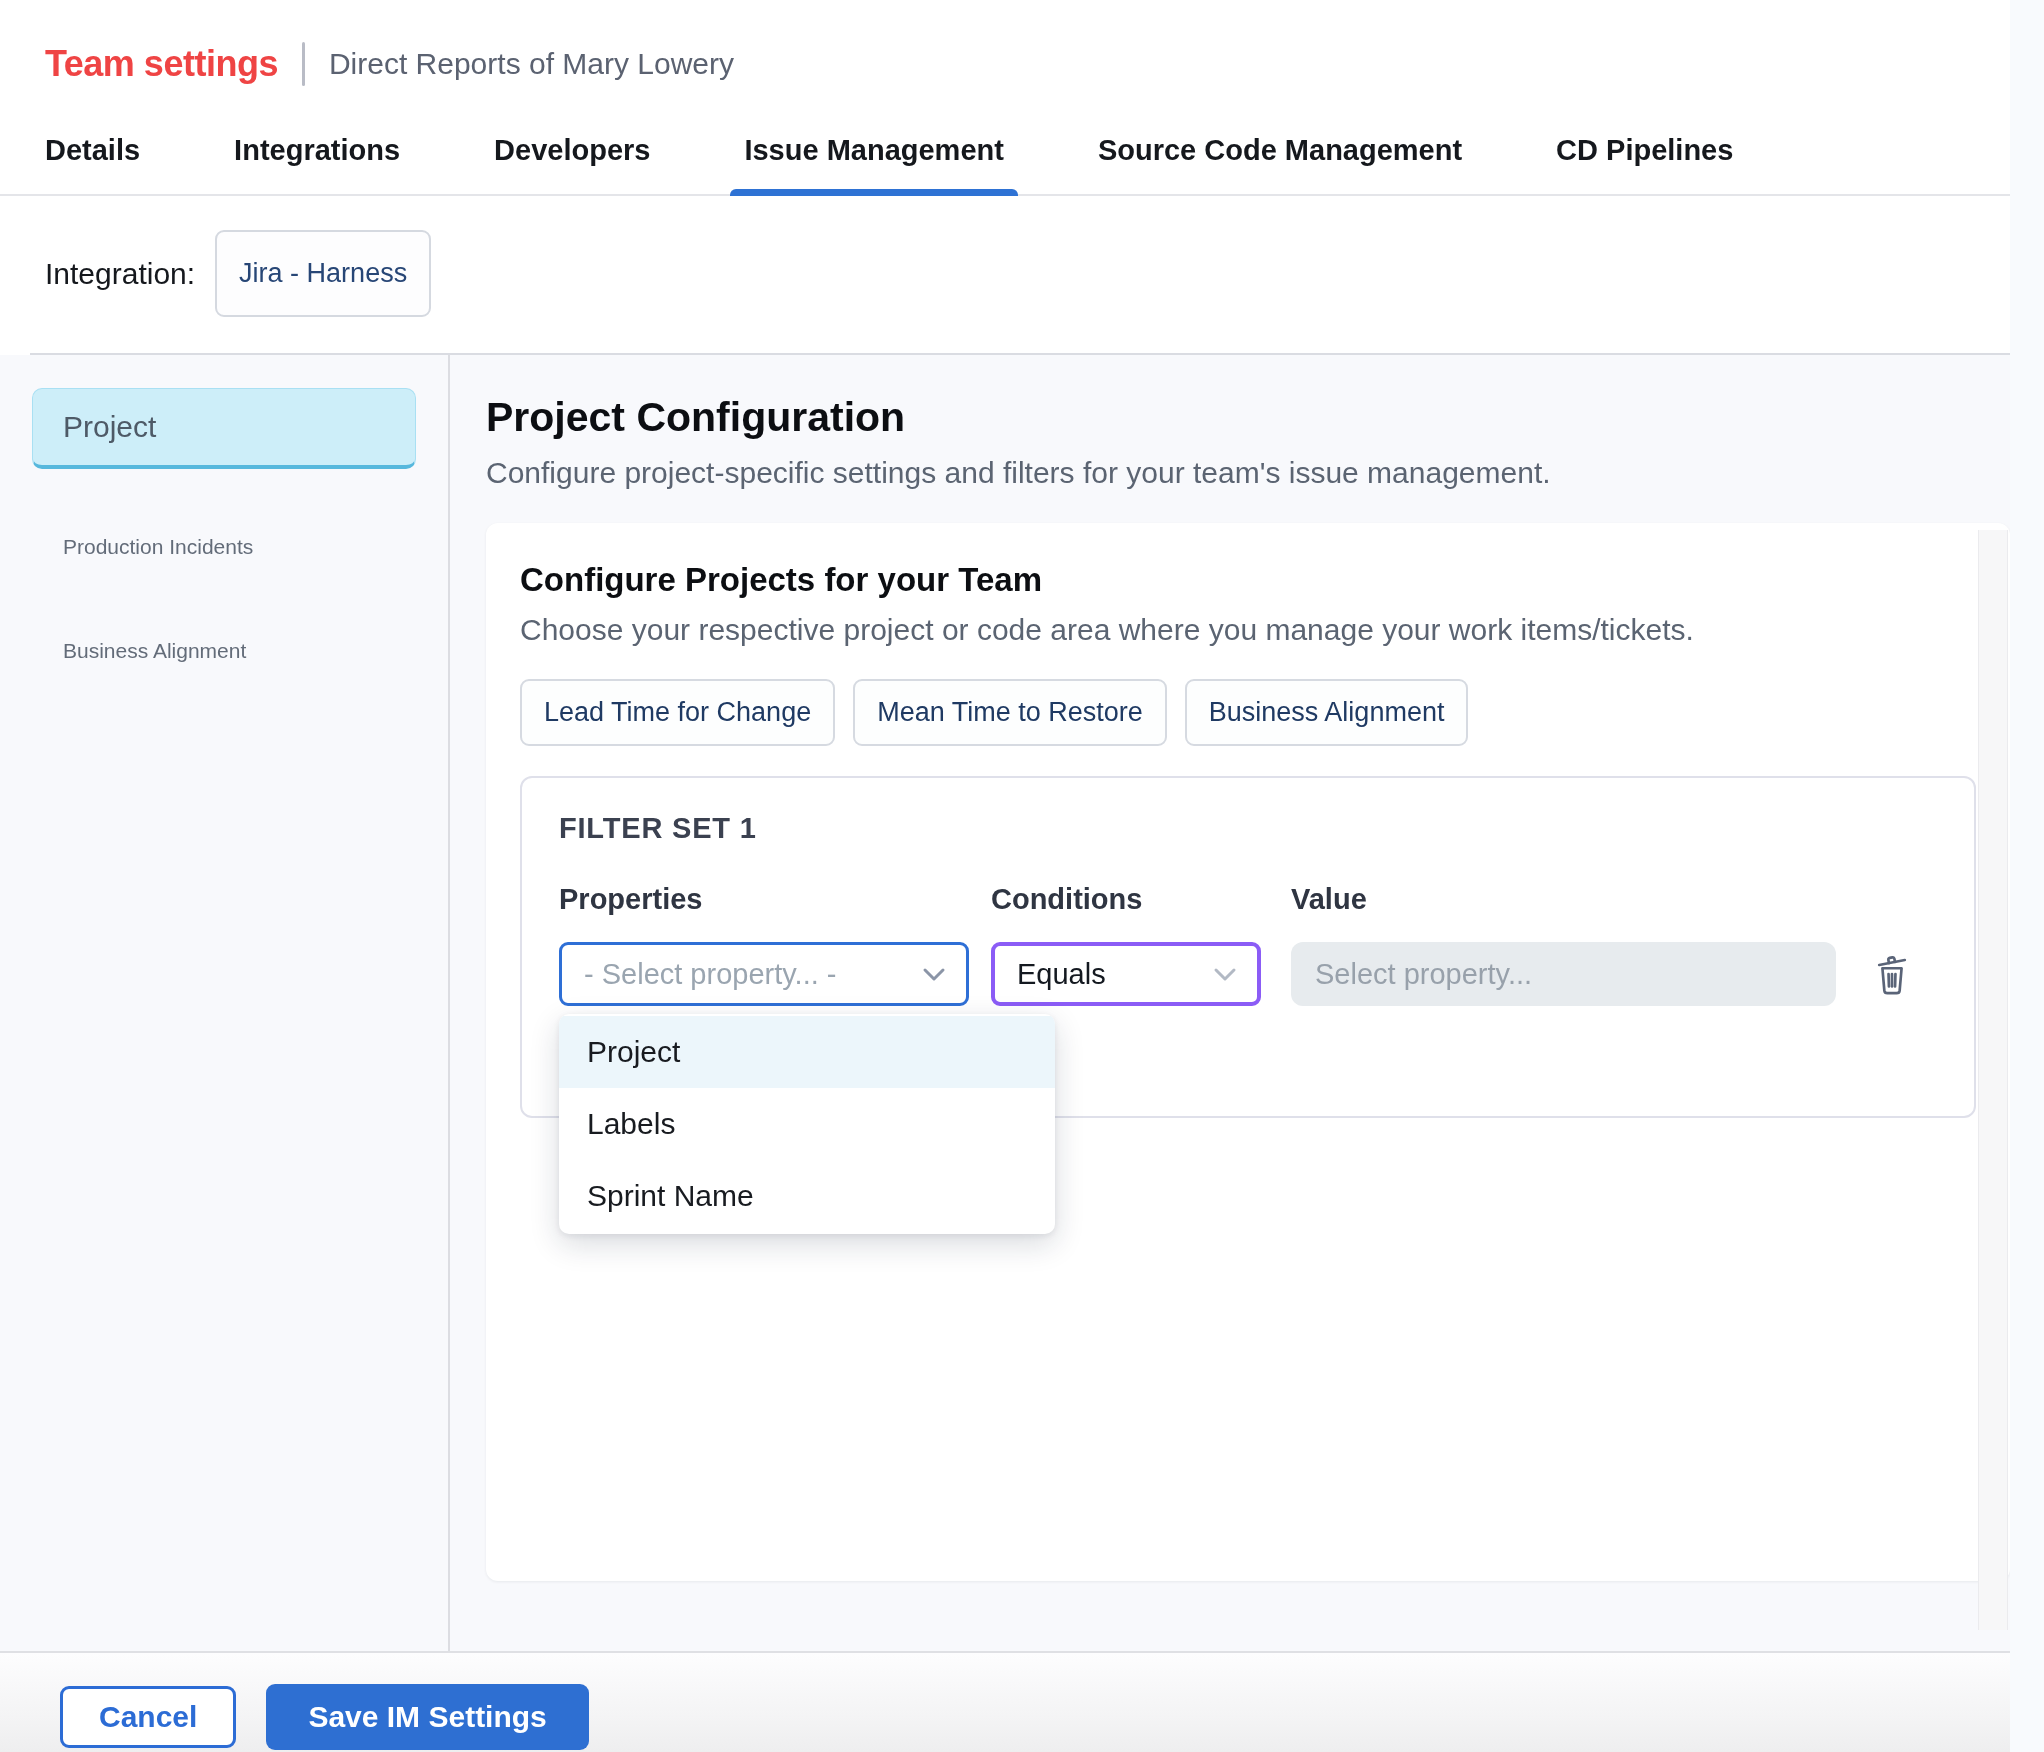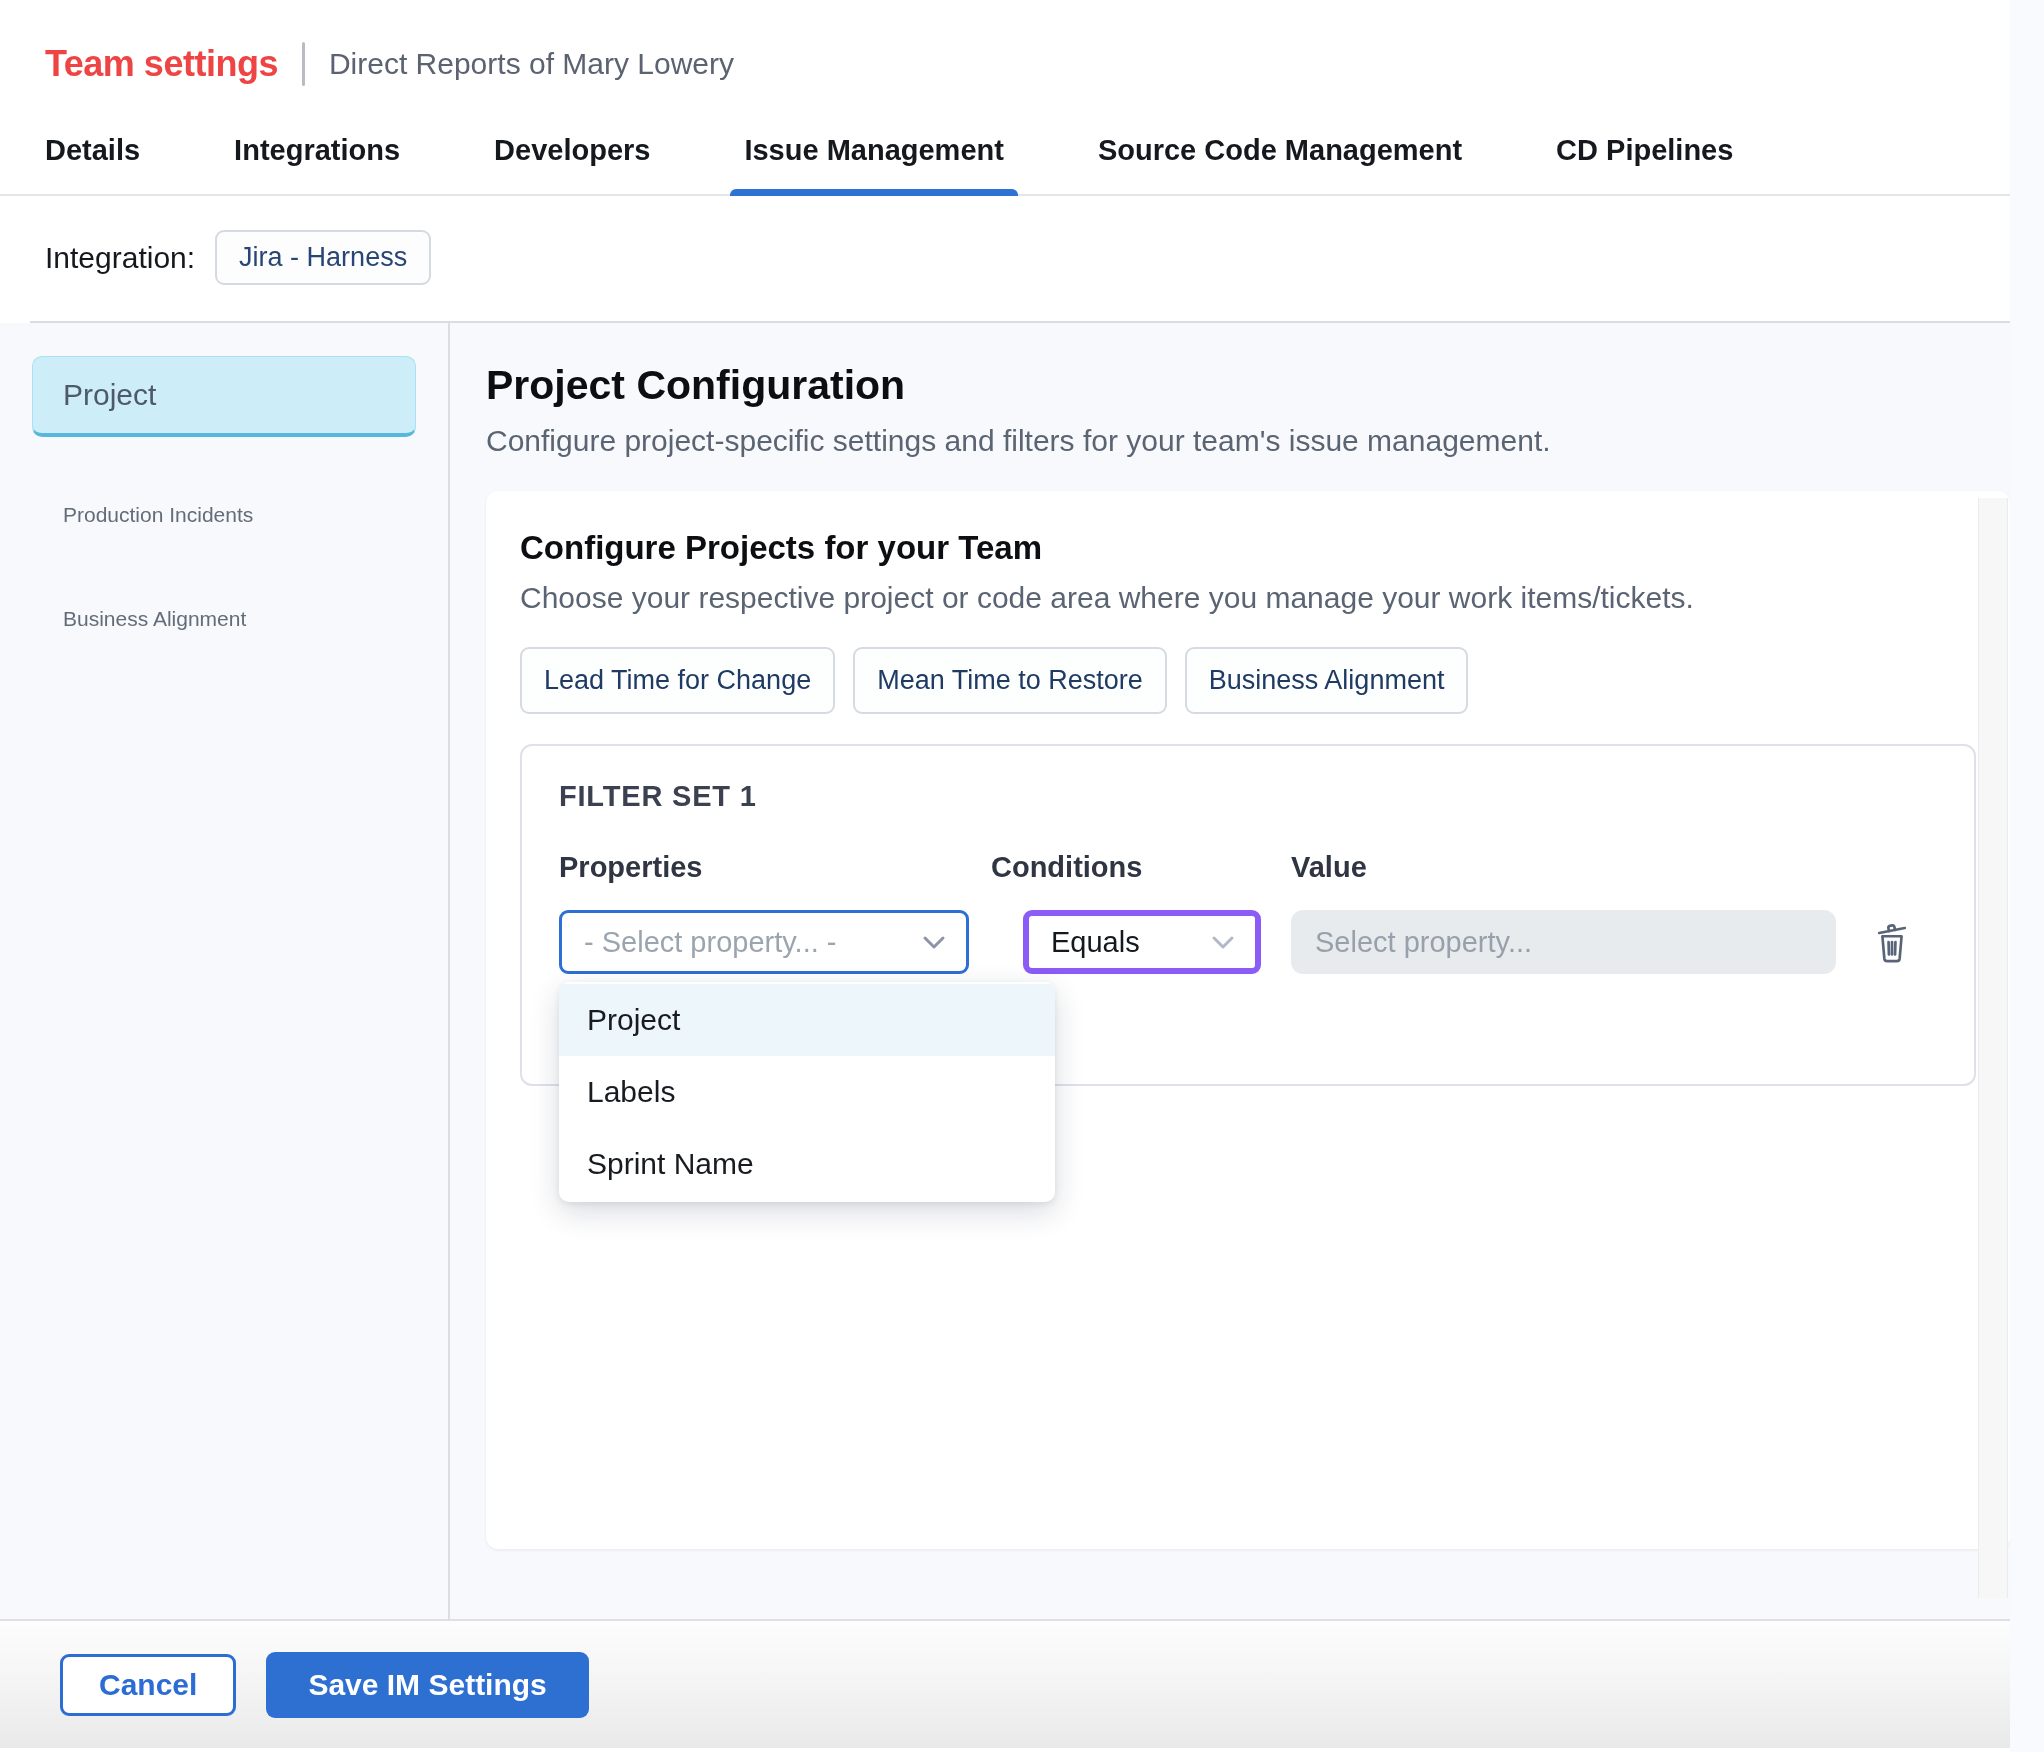--- a/index.html
+++ b/index.html
@@ -12,21 +12,21 @@
   .titlebar { padding:42px 45px 0 45px; display:flex; align-items:center; gap:24px; }
   .page-title { font-size:36px; font-weight:800; color:#ef4444; letter-spacing:-0.5px; }
   .title-sep { width:3px; height:44px; background:#b9bcc6; border-radius:2px; }
   .page-subtitle { font-size:30px; color:#5b6271; }
   .tabs { display:flex; gap:94px; padding:0 45px; margin-top:46px; border-bottom:2px solid #e4e5e9; }
   .tab { font-size:29px; font-weight:700; color:#15181d; padding-bottom:26px; position:relative; cursor:pointer; line-height:36px;}
   .tab.active::after { content:""; position:absolute; left:-14px; right:-14px; bottom:-2px; height:7px; background:#2e72d4; border-radius:6px 6px 0 0; }
   
   .integration-bar { padding:34px 45px 36px 45px; display:flex; align-items:center; gap:20px; background:#ffffff; }
   .integration-label { font-size:30px; color:#15181d; }
-  .integration-chip { font-size:27px; color:#274676; border:2px solid #d5d9e0; border-radius:9px; padding:10px 22px; background:#fdfdfe; }
+  .integration-chip { font-size:27px; color:#274676; border:2px solid #d5d9e0; border-radius:9px; padding:26px 22px; background:#fdfdfe; }
   .integration-divider { height:2px; background:#dadce2; margin:0 30px; }
   
   .content { display:flex; background:#f8f9fc; height:1296px; position:relative; }
   .sidebar { width:450px; border-right:2px solid #dcdde2; padding-top:33px; flex-shrink:0; }
   .side-item-selected { margin:0 32px 26px 32px; background:#cdeef9; border:1px solid #a9e0f3; border-bottom:4px solid #57b8dd; border-radius:10px; padding:21px 30px; font-size:30px; color:#4e5a67; cursor:pointer; }
   .side-item { padding:40px 63px; font-size:21px; color:#636c79; cursor:pointer; }
   .main { flex:1; padding:38px 34px 0 36px; position:relative; }
   .main-title { font-size:41px; font-weight:800; color:#0c0e12; line-height:48px; }
   .main-subtitle { font-size:30px; color:#5b6472; margin-top:14px; line-height:36px; }
   
@@ -43,21 +43,21 @@
   .fh { font-size:29px; font-weight:700; color:#2f3542; }
   .col1 { width:410px; margin-right:22px; }
   .col2 { width:270px; margin-right:30px; }
   .col3 { width:545px; }
   .filter-row { margin-top:26px; }
   .select {
     height:64px; border-radius:9px; display:flex; align-items:center; justify-content:space-between;
     padding:0 20px 0 22px; background:#ffffff; cursor:pointer; position:relative;
   }
   .select-props { border:3px solid #2e6fd6; }
-  .select-cond { border:6px solid #8b5cf6;margin-left:32px; }
+  .select-cond { border:4px solid #8b5cf6; }
   .placeholder-text { font-size:29px; color:#9aa5b0; }
   .select-value-text { font-size:29px; color:#141920; }
   .chev { width:24px; height:15px; flex-shrink:0; }
   .value-input {
     width:100%; height:64px; border:none; outline:none; border-radius:12px; background:#e7ebee;
     font-family:"Liberation Sans", sans-serif; font-size:29px; color:#141920; padding:0 24px;
   }
   .value-input::placeholder { color:#98a1ab; }
   .trash-btn { margin-left:auto; margin-right:22px; background:none; border:none; cursor:pointer; width:46px; height:50px; }
   

